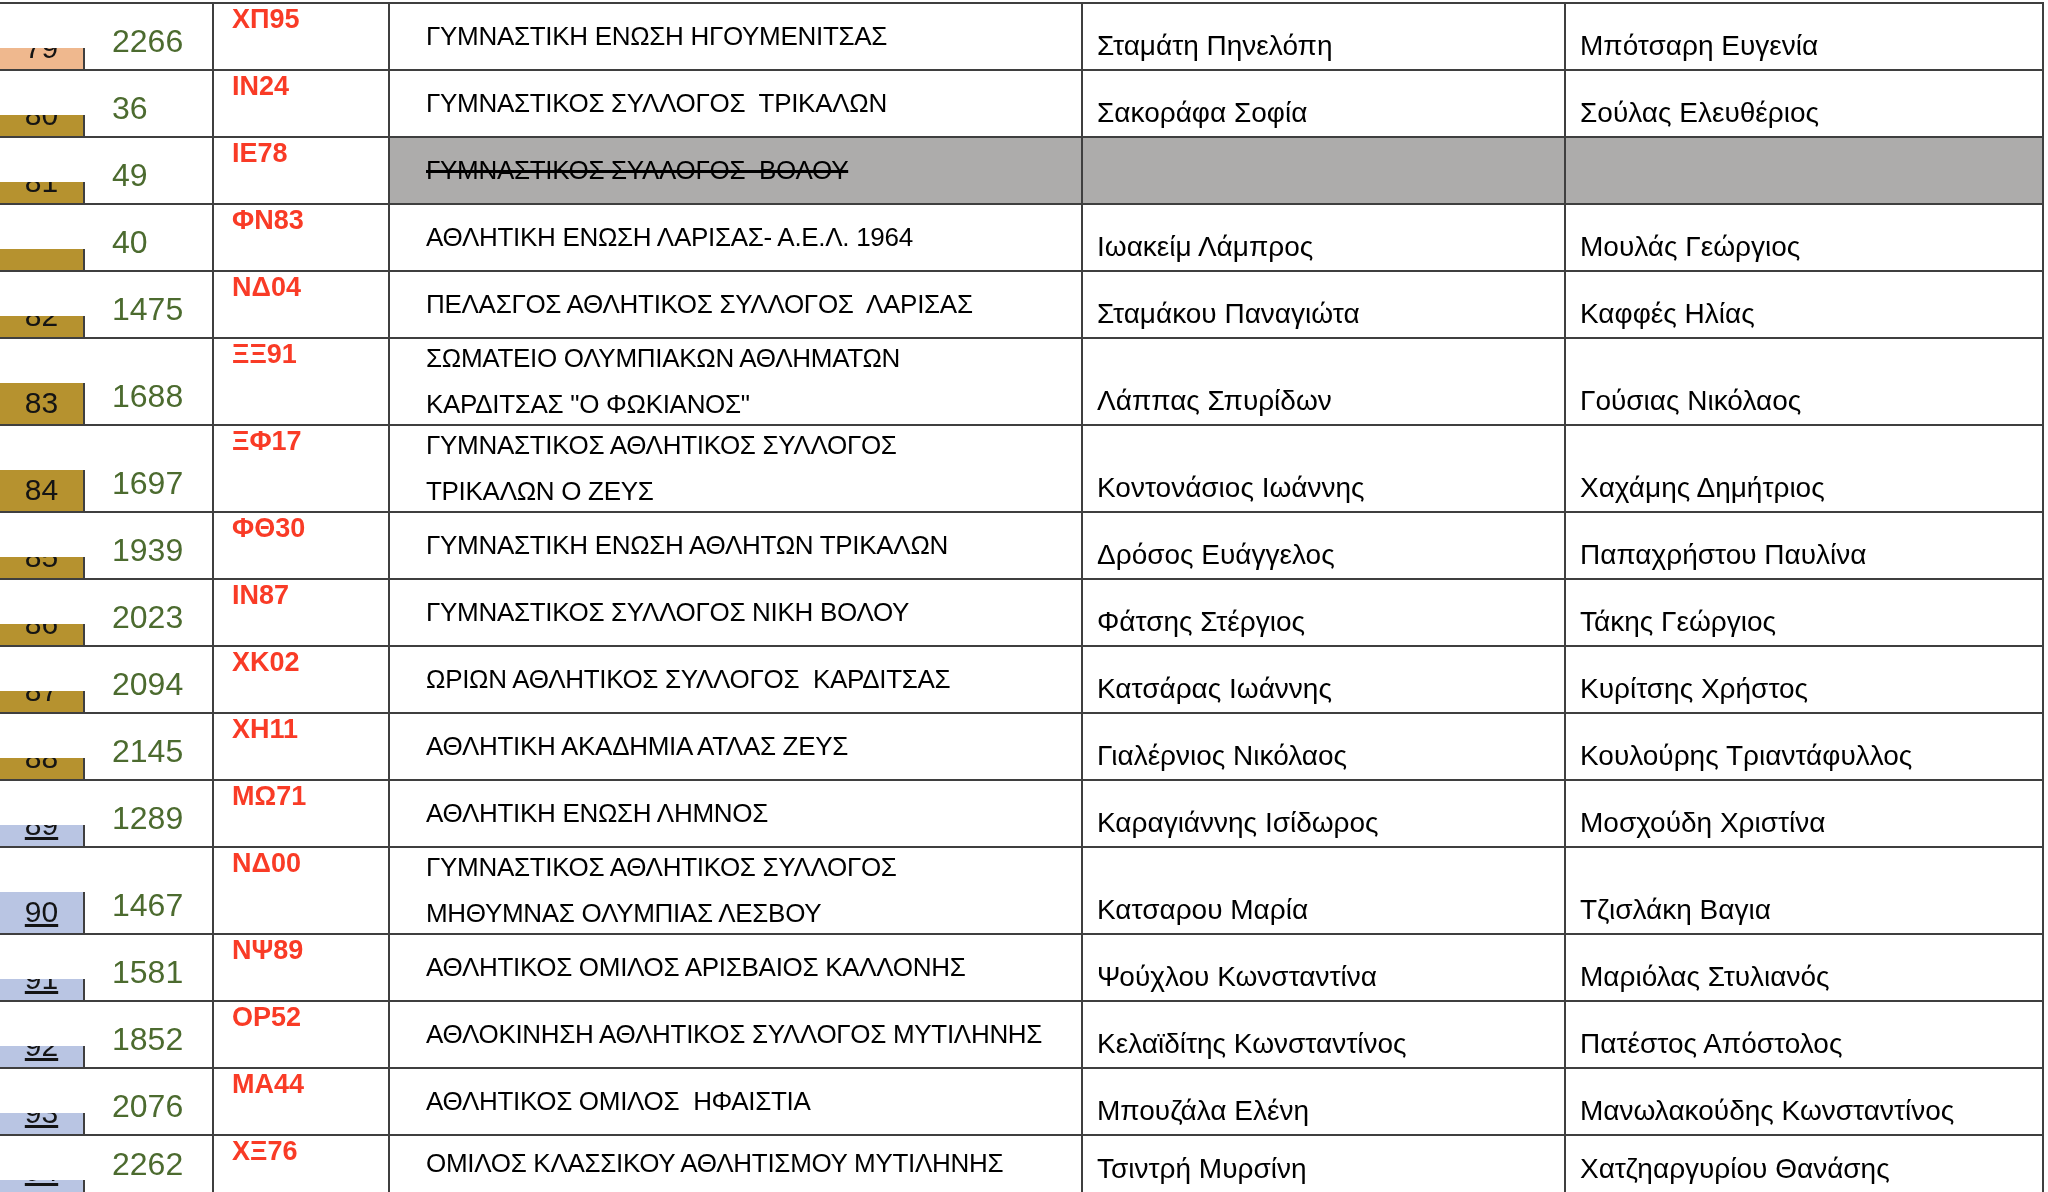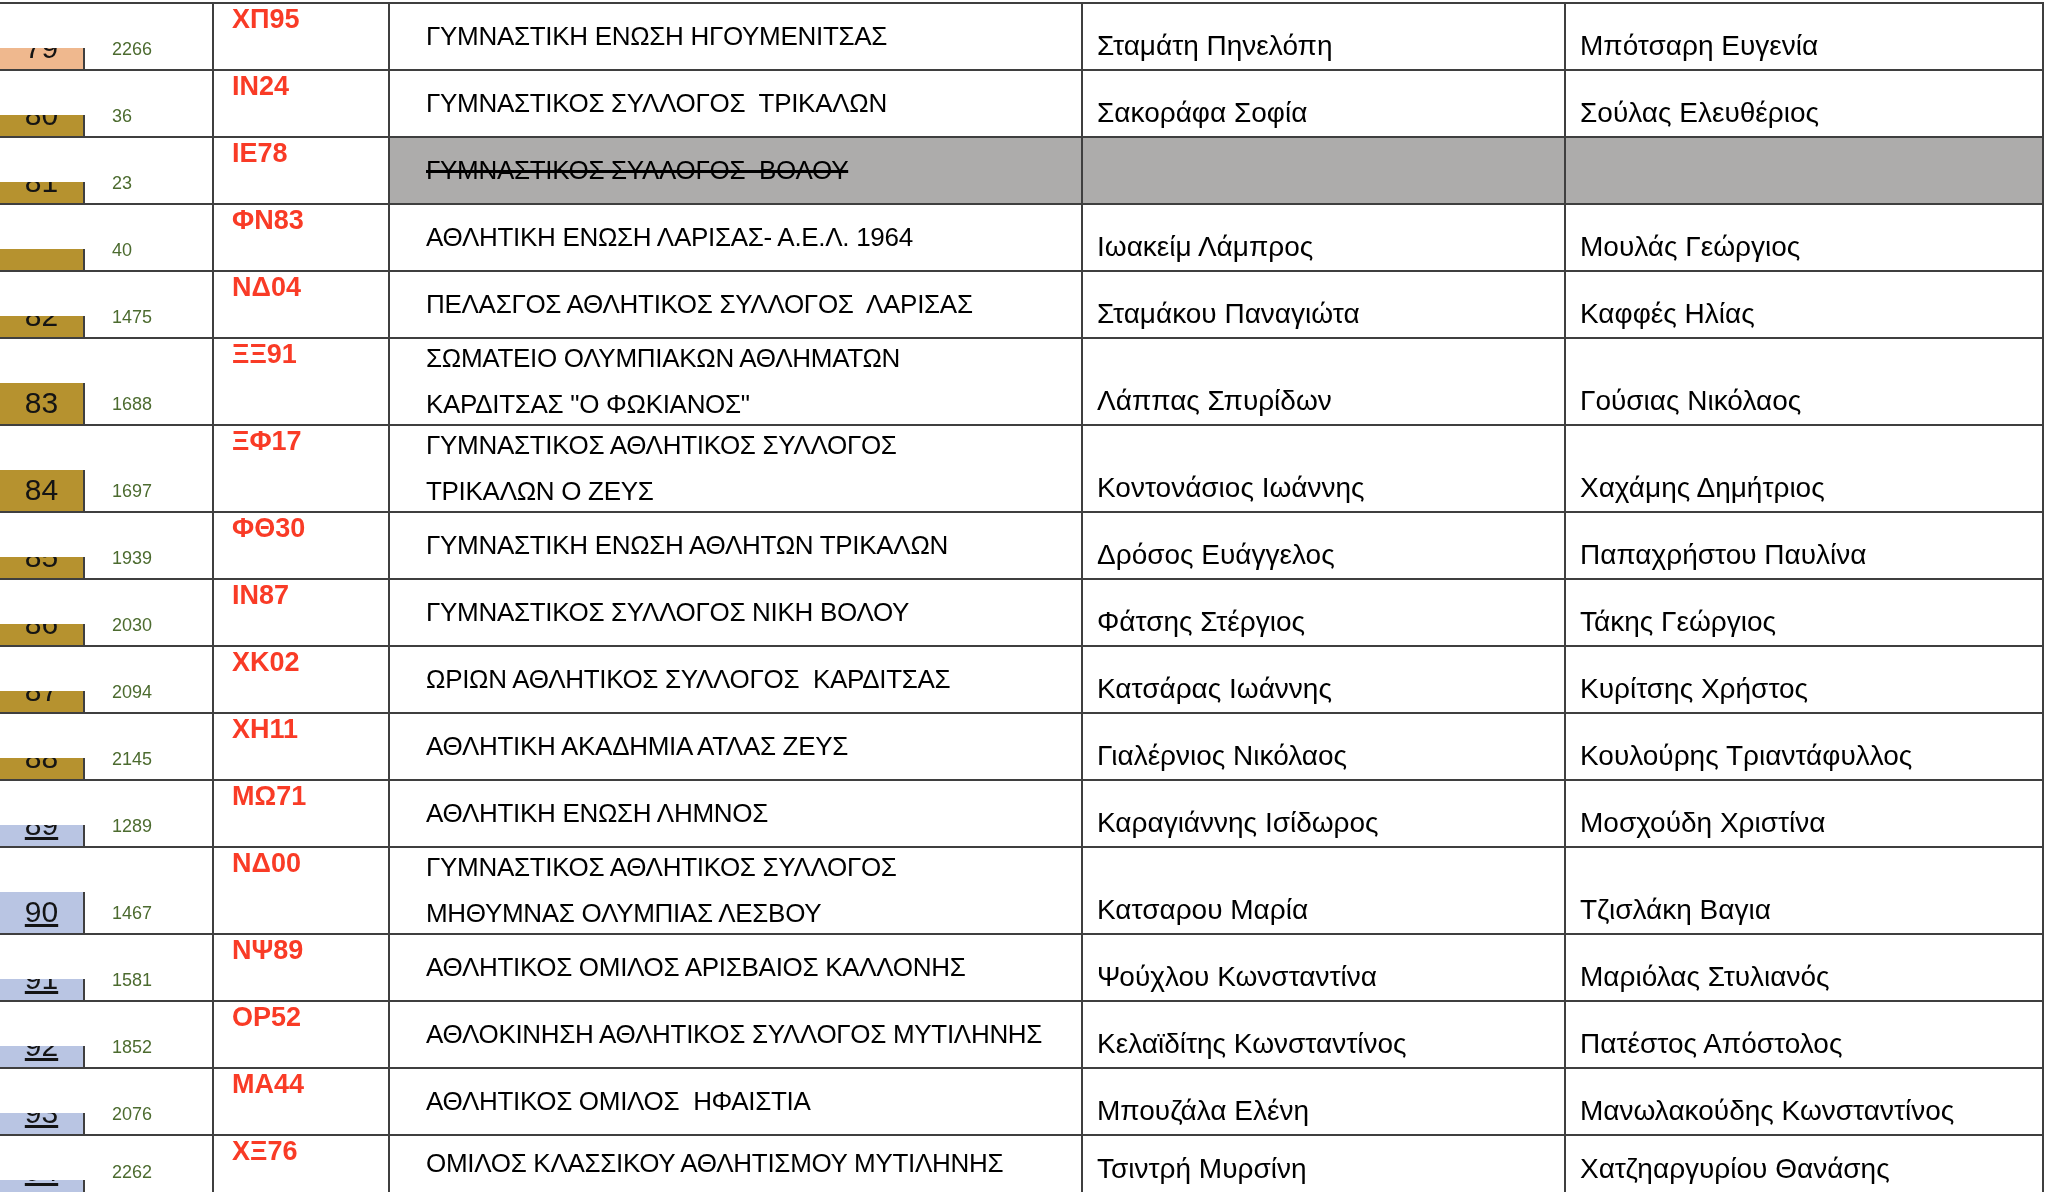--- a/index.html
+++ b/index.html
@@ -8,21 +8,21 @@
   #sheet{position:absolute;left:0;top:2px;width:2044px;border-top:2px solid var(--border);}
   .row{display:grid;grid-template-columns:85px 129px 176px 693px 483px 478px;
        width:2044px;box-sizing:border-box;border-bottom:2px solid var(--border);}
   .row.single{height:67px;}
   .row.tall{height:87px;}
   .row.cut{height:56px;border-bottom:none;}
   .cell{box-sizing:border-box;border-right:2px solid var(--border);
         display:flex;overflow:hidden;background:#fff;}
   .c1{justify-content:center;align-items:flex-end;padding-bottom:4px;
       font-size:30px;color:#141414;margin-top:44px;}
-  .c2{align-items:flex-end;padding:0 0 9px 27px;font-size:18px;color:var(--green);text-align:right;}
+  .c2{align-items:flex-end;padding:0 0 9px 27px;font-size:32px;color:var(--green);text-align:right;}
   .c3{align-items:flex-start;padding-left:18px;font-size:27px;font-weight:700;color:var(--red);}
   .c4{align-items:center;padding-left:14px;font-size:26px;letter-spacing:-0.3px;}
   .clubtxt{white-space:pre-wrap;line-height:1.3;margin-left:22px;}
   .tall .clubtxt{line-height:1.75;}
   .c5,.c6{align-items:flex-end;padding:0 12px 7px 14px;font-size:28px;}
   .bg-peach{background:var(--peach);}
   .bg-gold{background:var(--gold);}
   .bg-blue{background:var(--blue);text-decoration:underline;}
   .bg-gray{background:var(--gray);}
   .struck{text-decoration:line-through;text-decoration-thickness:2.5px;}
@@ -69,21 +69,21 @@
     </div>
     <div class="cell c6">
       <span>Σούλας Ελευθέριος</span>
     </div>
   </div>
     <div class="row single">
     <div class="cell c1 bg-gold">
       <span>81</span>
     </div>
     <div class="cell c2">
-      <span>23</span>
+      <span>49</span>
     </div>
     <div class="cell c3">
       <span>ΙΕ78</span>
     </div>
     <div class="cell c4 bg-gray">
       <span class="clubtxt struck">ΓΥΜΝΑΣΤΙΚΟΣ ΣΥΛΛΟΓΟΣ  ΒΟΛΟΥ</span>
     </div>
     <div class="cell c5 bg-gray">
       <span></span>
     </div>
@@ -191,21 +191,21 @@
     </div>
     <div class="cell c6">
       <span>Παπαχρήστου Παυλίνα</span>
     </div>
   </div>
     <div class="row single">
     <div class="cell c1 bg-gold">
       <span>86</span>
     </div>
     <div class="cell c2">
-      <span>2030</span>
+      <span>2023</span>
     </div>
     <div class="cell c3">
       <span>ΙΝ87</span>
     </div>
     <div class="cell c4">
       <span class="clubtxt">ΓΥΜΝΑΣΤΙΚΟΣ ΣΥΛΛΟΓΟΣ ΝΙΚΗ ΒΟΛΟΥ</span>
     </div>
     <div class="cell c5">
       <span>Φάτσης Στέργιος</span>
     </div>

